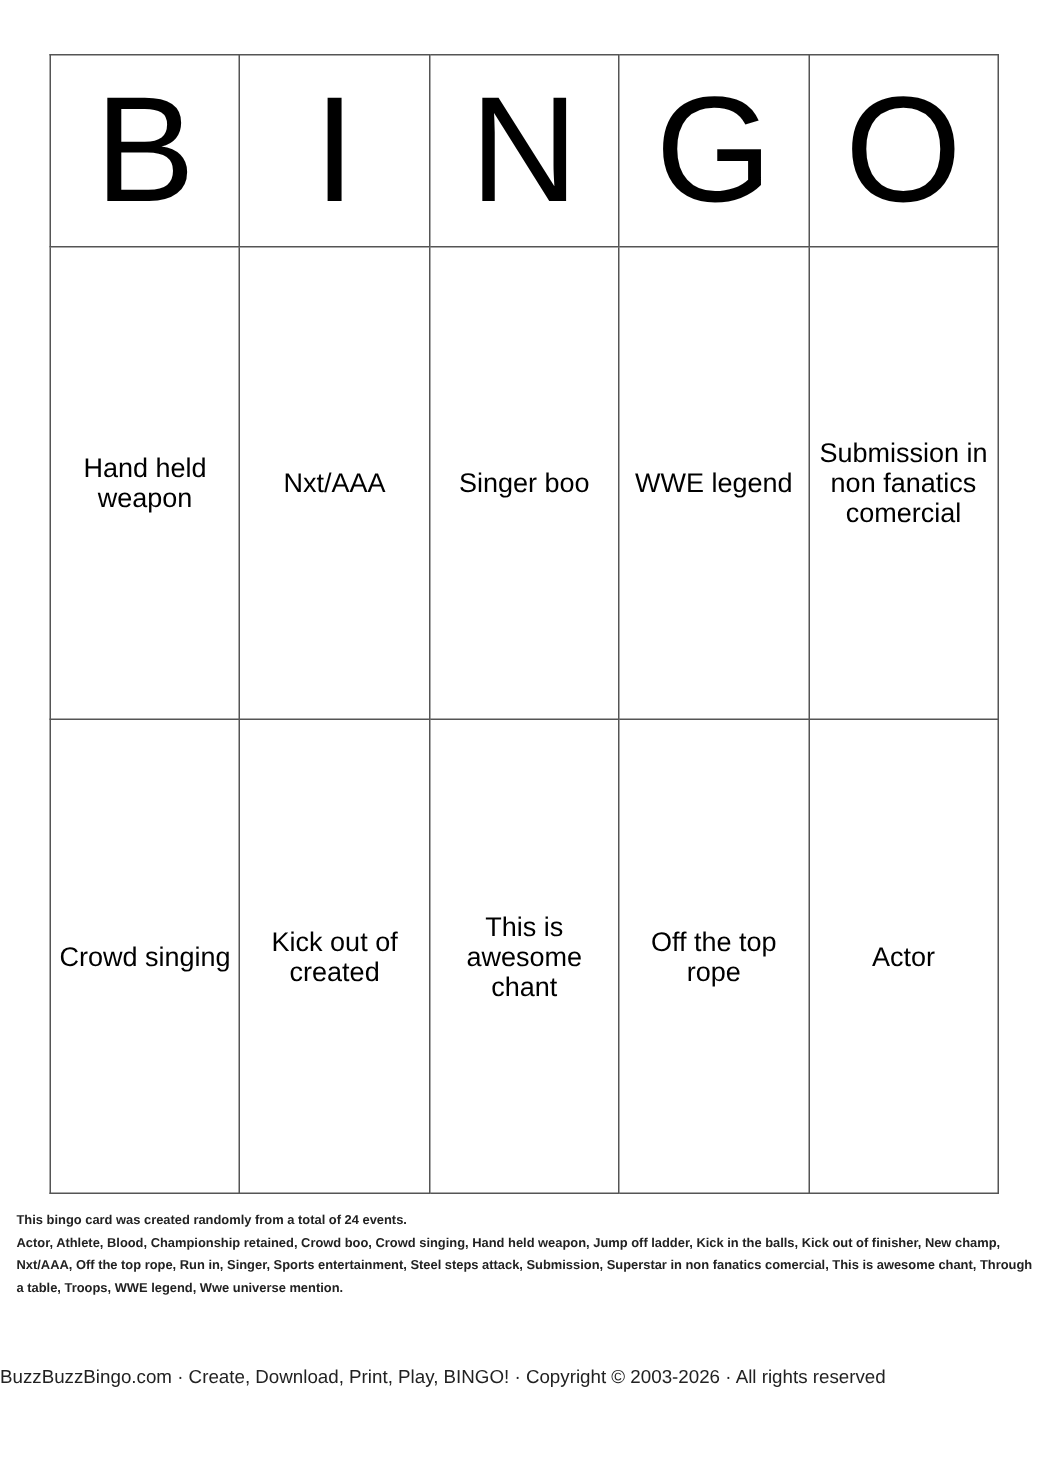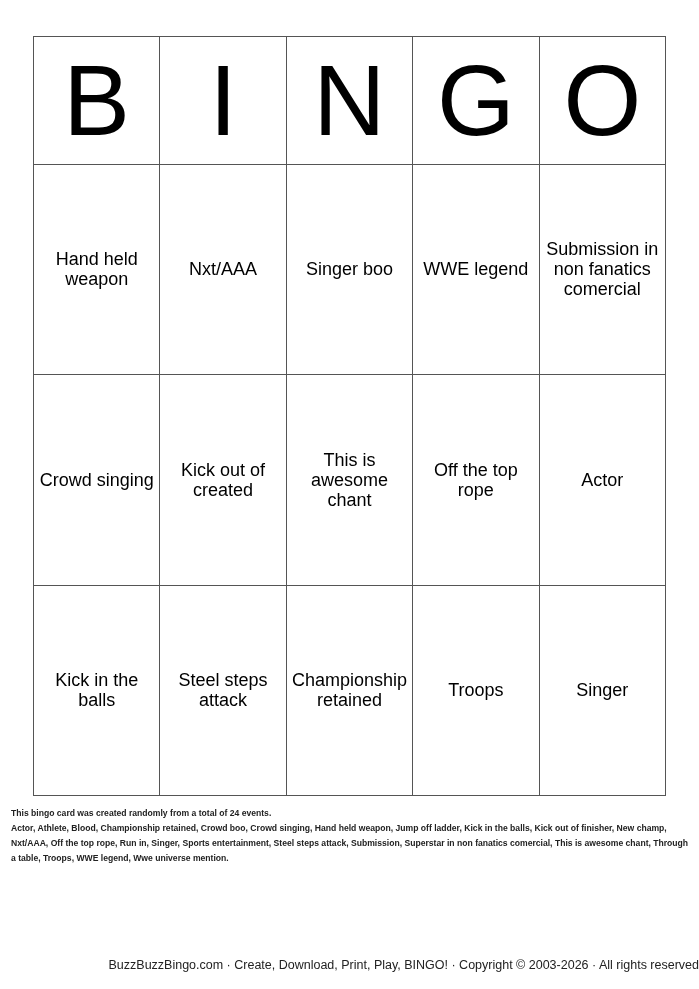--- a/index.html
+++ b/index.html
@@ -26,22 +26,22 @@
       height: 126.6px;
       font-weight: normal;
       font-size: 100px; line-height: 100px;
       padding: 0;
     }
     .info {
       position: absolute; left: 11px; top: 806px; width: 680px;
       font-size: 8.6px; line-height: 15px; color: #222; font-weight: bold;
     }
     .footer {
-      position: absolute; left: 0; top: 958px; width: 699px;
-      text-align: right; font-size: 12.5px; color: #222;
+      position: absolute; left: 0; top: 911px; width: 699px;
+      text-align: left; font-size: 12.5px; color: #222;
     }
   </style>
 </head>
 <body>
 
 <table class="card">
   <thead>
     <tr>
       <th>B</th>
       <th>I</th>
@@ -58,27 +58,20 @@
       <td>WWE legend</td>
       <td>Submission in non fanatics comercial</td>
     </tr>
     <tr>
       <td>Crowd singing</td>
       <td>Kick out of created</td>
       <td>This is awesome chant</td>
       <td>Off the top rope</td>
       <td>Actor</td>
     </tr>
-    <tr>
-      <td>Kick in the balls</td>
-      <td>Steel steps attack</td>
-      <td>Championship retained</td>
-      <td>Troops</td>
-      <td>Singer</td>
-    </tr>
   </tbody>
 </table>
 
 <div class="info">
   <div>This bingo card was created randomly from a total of 24 events.</div>
   <div>Actor, Athlete, Blood, Championship retained, Crowd boo, Crowd singing, Hand held weapon, Jump off ladder, Kick in the balls, Kick out of finisher, New champ, Nxt/AAA, Off the top rope, Run in, Singer, Sports entertainment, Steel steps attack, Submission, Superstar in non fanatics comercial, This is awesome chant, Through a table, Troops, WWE legend, Wwe universe mention.</div>
 </div>
 
 <div class="footer">BuzzBuzzBingo.com · Create, Download, Print, Play, BINGO! · Copyright © 2003-2026 · All rights reserved</div>
 

